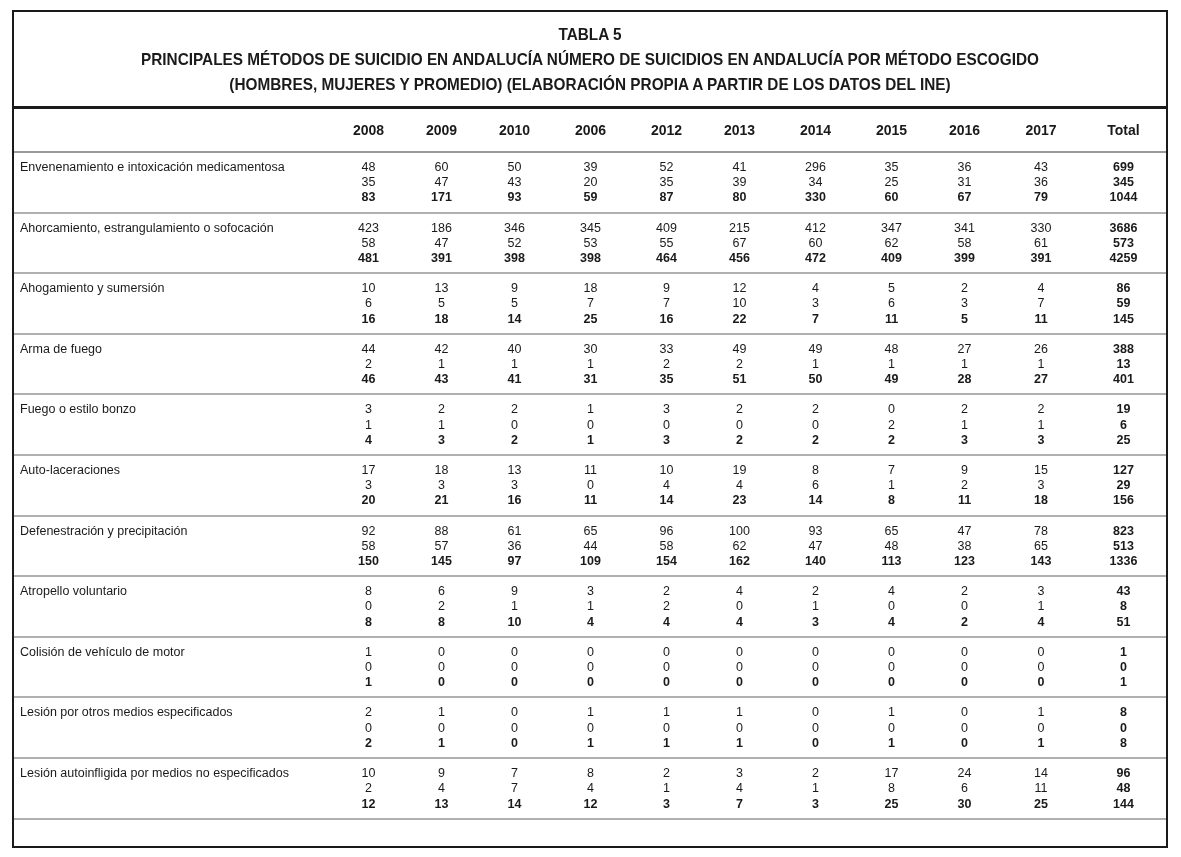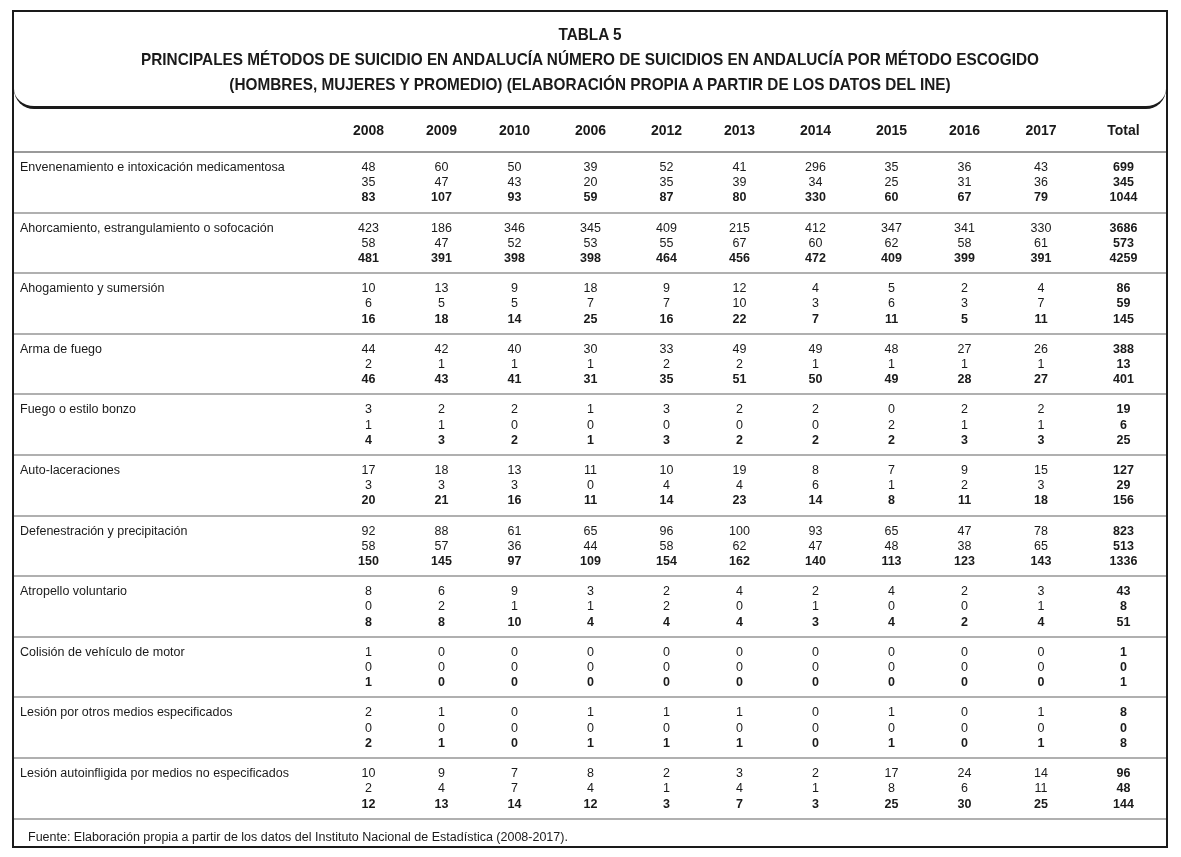--- a/index.html
+++ b/index.html
@@ -1,21 +1,21 @@
 <!DOCTYPE html>
 <html><head>
 <meta charset="utf-8">
 <style>
   html, body { margin: 0; padding: 0; background: #ffffff; }
   body { width: 1181px; height: 857px; position: relative; overflow: hidden;
          font-family: "Liberation Sans", "DejaVu Sans", sans-serif; color: #1a1a1a; }
   .frame { position: absolute; left: 12px; top: 10px; width: 1156px; height: 838px;
            border: 2px solid #1a1a1a; box-sizing: border-box; }
   .title-box { height: 94px; border-bottom: 3px solid #1a1a1a; text-align: center;
-               display: flex; flex-direction: column; justify-content: center; border-radius: 20px; }
+               display: flex; flex-direction: column; justify-content: center; }
   .title-line { font-weight: bold; font-size: 16.5px; line-height: 25px; letter-spacing: 0px;
                 font-stretch: condensed; transform: scaleX(0.93); }
   table { border-collapse: collapse; width: 100%; table-layout: fixed; }
   th { font-size: 14px; font-weight: bold; height: 40px; text-align: center;
        border-bottom: 2px solid #9a9a9a; }
   td { font-size: 12.5px; vertical-align: top; text-align: center; padding: 0; }
   tr.grp td { border-bottom: 2px solid #b0b0b0; padding-top: 7px; padding-bottom: 6px; }
   td.method { text-align: left; padding-left: 6px; font-size: 12.5px; }
   .v { line-height: 15.2px; }
   .v.b { font-weight: bold; }
@@ -68,21 +68,21 @@
         <tr class="grp">
           <td class="method">Envenenamiento e intoxicación medicamentosa</td>
           <td>
             <div class="v">48</div>
             <div class="v">35</div>
             <div class="v b">83</div>
           </td>
           <td>
             <div class="v">60</div>
             <div class="v">47</div>
-            <div class="v b">107</div>
+            <div class="v b">171</div>
           </td>
           <td>
             <div class="v">50</div>
             <div class="v">43</div>
             <div class="v b">93</div>
           </td>
           <td>
             <div class="v">39</div>
             <div class="v">20</div>
             <div class="v b">59</div>
@@ -699,14 +699,13 @@
           </td>
           <td class="tot">
             <div class="v">96</div>
             <div class="v">48</div>
             <div class="v b">144</div>
           </td>
         </tr>
       </tbody>
   </table>
 
-  <div class="src">Fuente: Elaboración propia a partir de los datos del Instituto Nacional de Estadística (2008-2017).</div>
 </div>
 
 </body></html>

